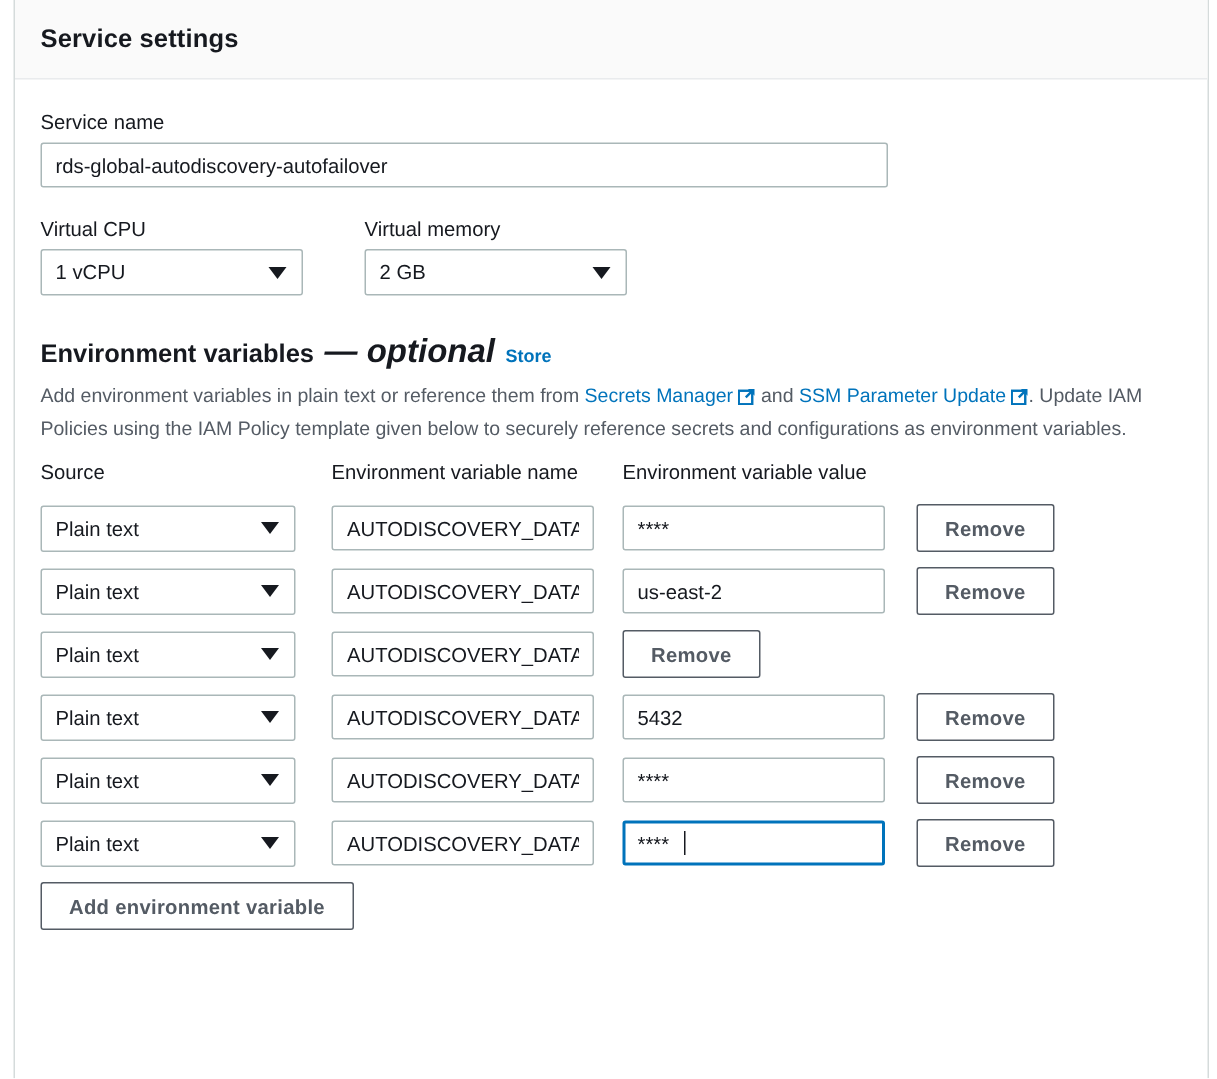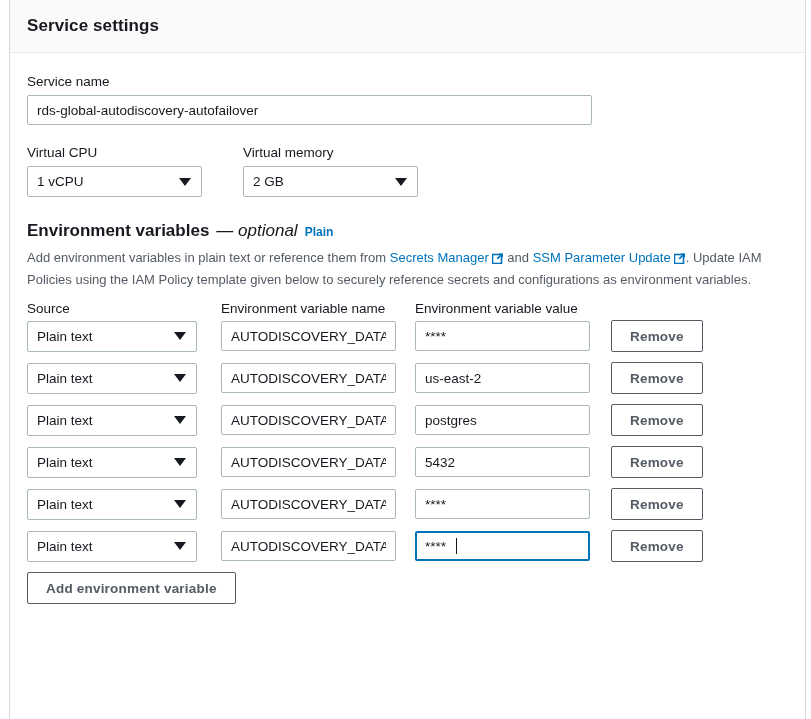--- a/index.html
+++ b/index.html
@@ -121,23 +121,23 @@
     display: flex;
     align-items: baseline;
     gap: 7px;
   }
   .env-heading .title {
     font-size: 17px;
     font-weight: bold;
     color: #16191f;
   }
   .env-heading .optional {
-    font-size: 17px;
+    font-size: 22px;
     font-style: italic;
-    font-weight: normal;
+    font-weight: bold;
     color: #16191f;
   }
   .info-link {
     font-size: 12px;
     font-weight: bold;
     color: #0073bb;
     text-decoration: none;
     cursor: pointer;
   }
 
@@ -160,21 +160,21 @@
   }
 
   
   .env-table { margin-top: 10px; }
 
   .env-head-row,
   .env-row {
     display: flex;
     align-items: center;
   }
-  .env-head-row { margin-bottom: 2px; }
+  .env-head-row { margin-bottom: 12px; }
 
   .col-source { width: 194px; }
   .col-name   { width: 194px; }
   .col-value  { width: 196px; }
   .col-action { width: 120px; }
 
   .col-head {
     font-size: 13.5px;
     color: #16191f;
     line-height: 18px;
@@ -247,21 +247,21 @@
           <div class="select select-mem">
             <span>2 GB</span>
             <span class="caret"></span>
           </div>
         </div>
       </div>
 
       <div class="env-heading">
         <span class="title">Environment variables</span>
         <span class="optional">— optional</span>
-        <a class="info-link">Plain</a>
+        <a class="info-link">Store</a>
       </div>
 
       <div class="env-desc">
         <span>Add environment variables in plain text or reference them from </span><a class="ext-link">Secrets Manager</a><span class="ext-icon"><svg width="12" height="12" viewBox="0 0 12 12">
               <rect x="0.5" y="2.5" width="9" height="9" fill="none" stroke="#0073bb" stroke-width="1.6"></rect>
               <path d="M5.2 6.9 L10.2 1.9" stroke="#0073bb" stroke-width="1.6" fill="none"></path>
               <path d="M6.6 1.4 L11 1.4 L11 5.8 Z" fill="#0073bb"></path>
             </svg></span><span> and </span><a class="ext-link">SSM Parameter Update</a><span class="ext-icon"><svg width="12" height="12" viewBox="0 0 12 12">
               <rect x="0.5" y="2.5" width="9" height="9" fill="none" stroke="#0073bb" stroke-width="1.6"></rect>
               <path d="M5.2 6.9 L10.2 1.9" stroke="#0073bb" stroke-width="1.6" fill="none"></path>
@@ -300,21 +300,20 @@
               <div class="col-action"><button class="awsui-btn">Remove</button></div>
             </div>
             <div class="env-row">
               <div class="col-source">
                 <div class="select">
                   <span>Plain text</span>
                   <span class="caret"></span>
                 </div>
               </div>
               <div class="col-name"><input type="text" class="name-input" value="AUTODISCOVERY_DATAS" style=""></div>
-              <div class="col-value"><span class="value-wrap"><input type="text" class="value-input" value="postgres" style=""></span></div>
               <div class="col-action"><button class="awsui-btn">Remove</button></div>
             </div>
             <div class="env-row">
               <div class="col-source">
                 <div class="select">
                   <span>Plain text</span>
                   <span class="caret"></span>
                 </div>
               </div>
               <div class="col-name"><input type="text" class="name-input" value="AUTODISCOVERY_DATAS" style=""></div>

